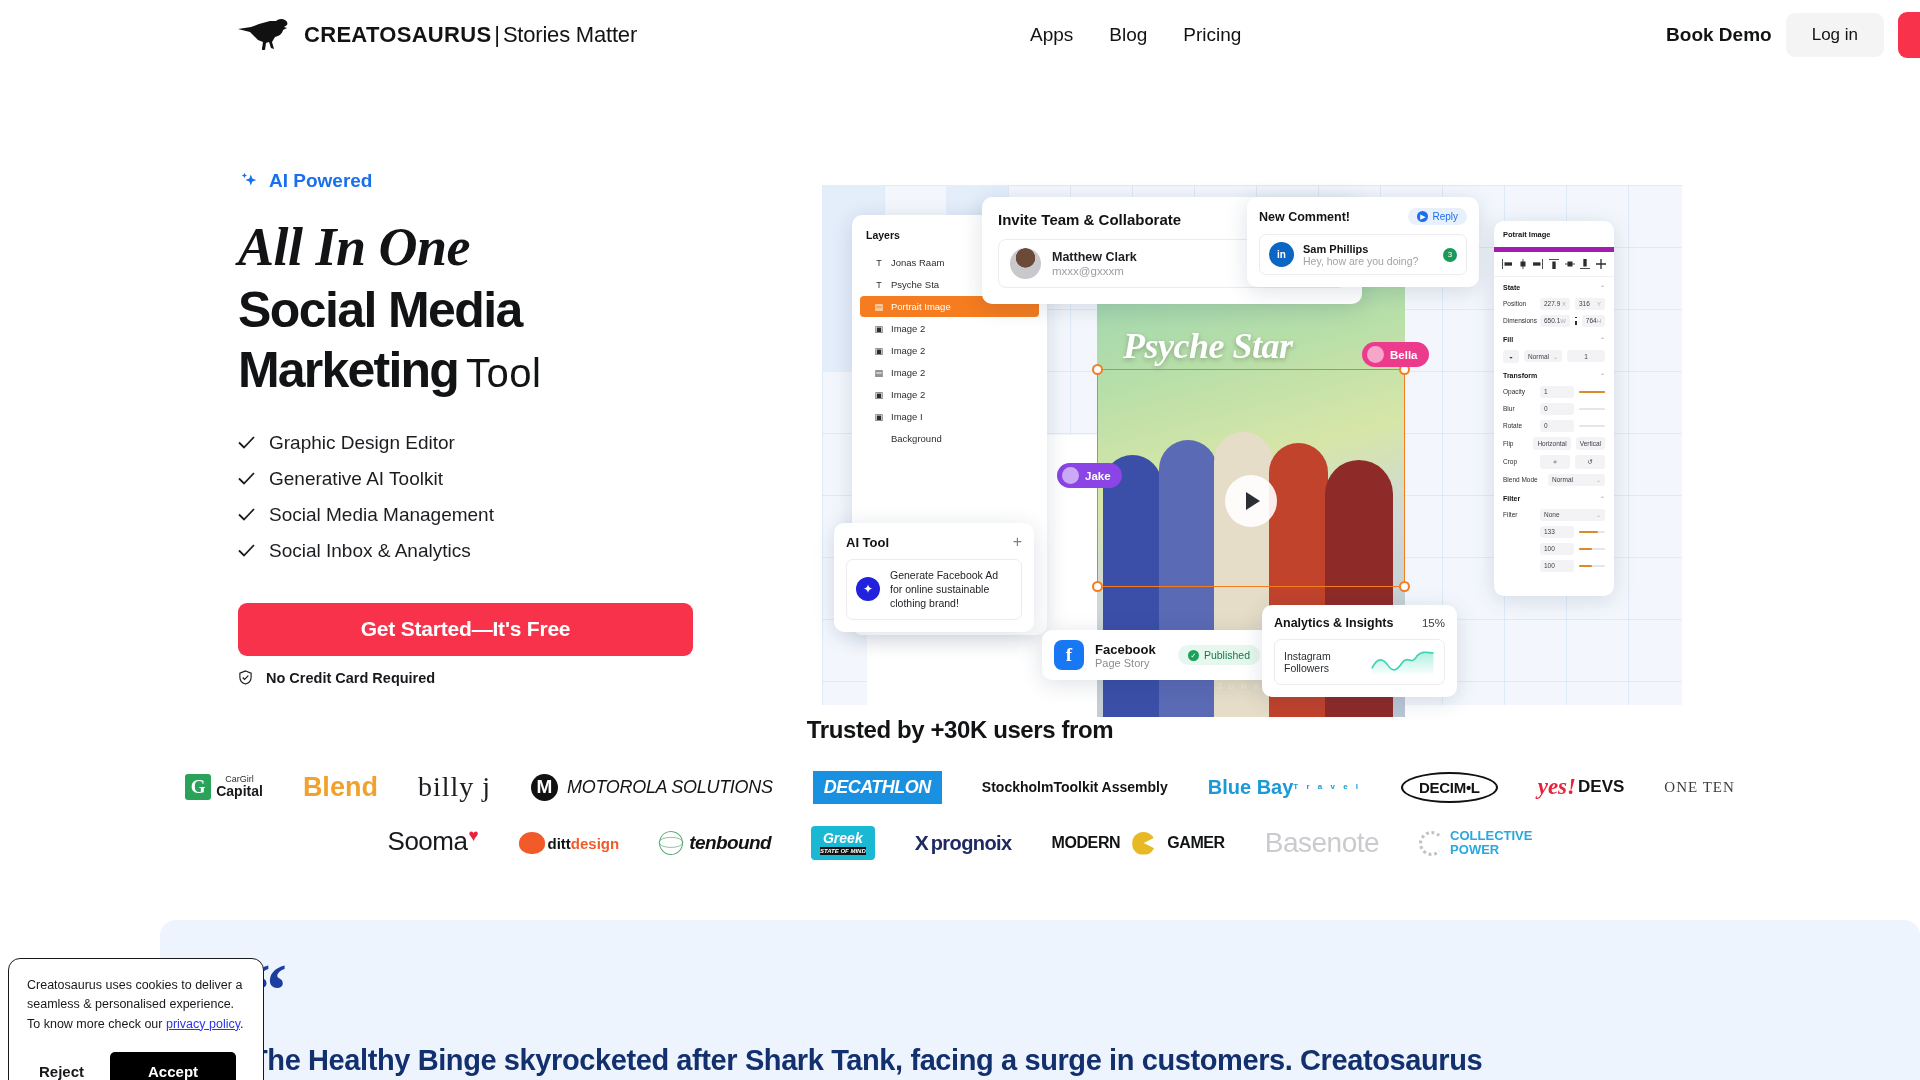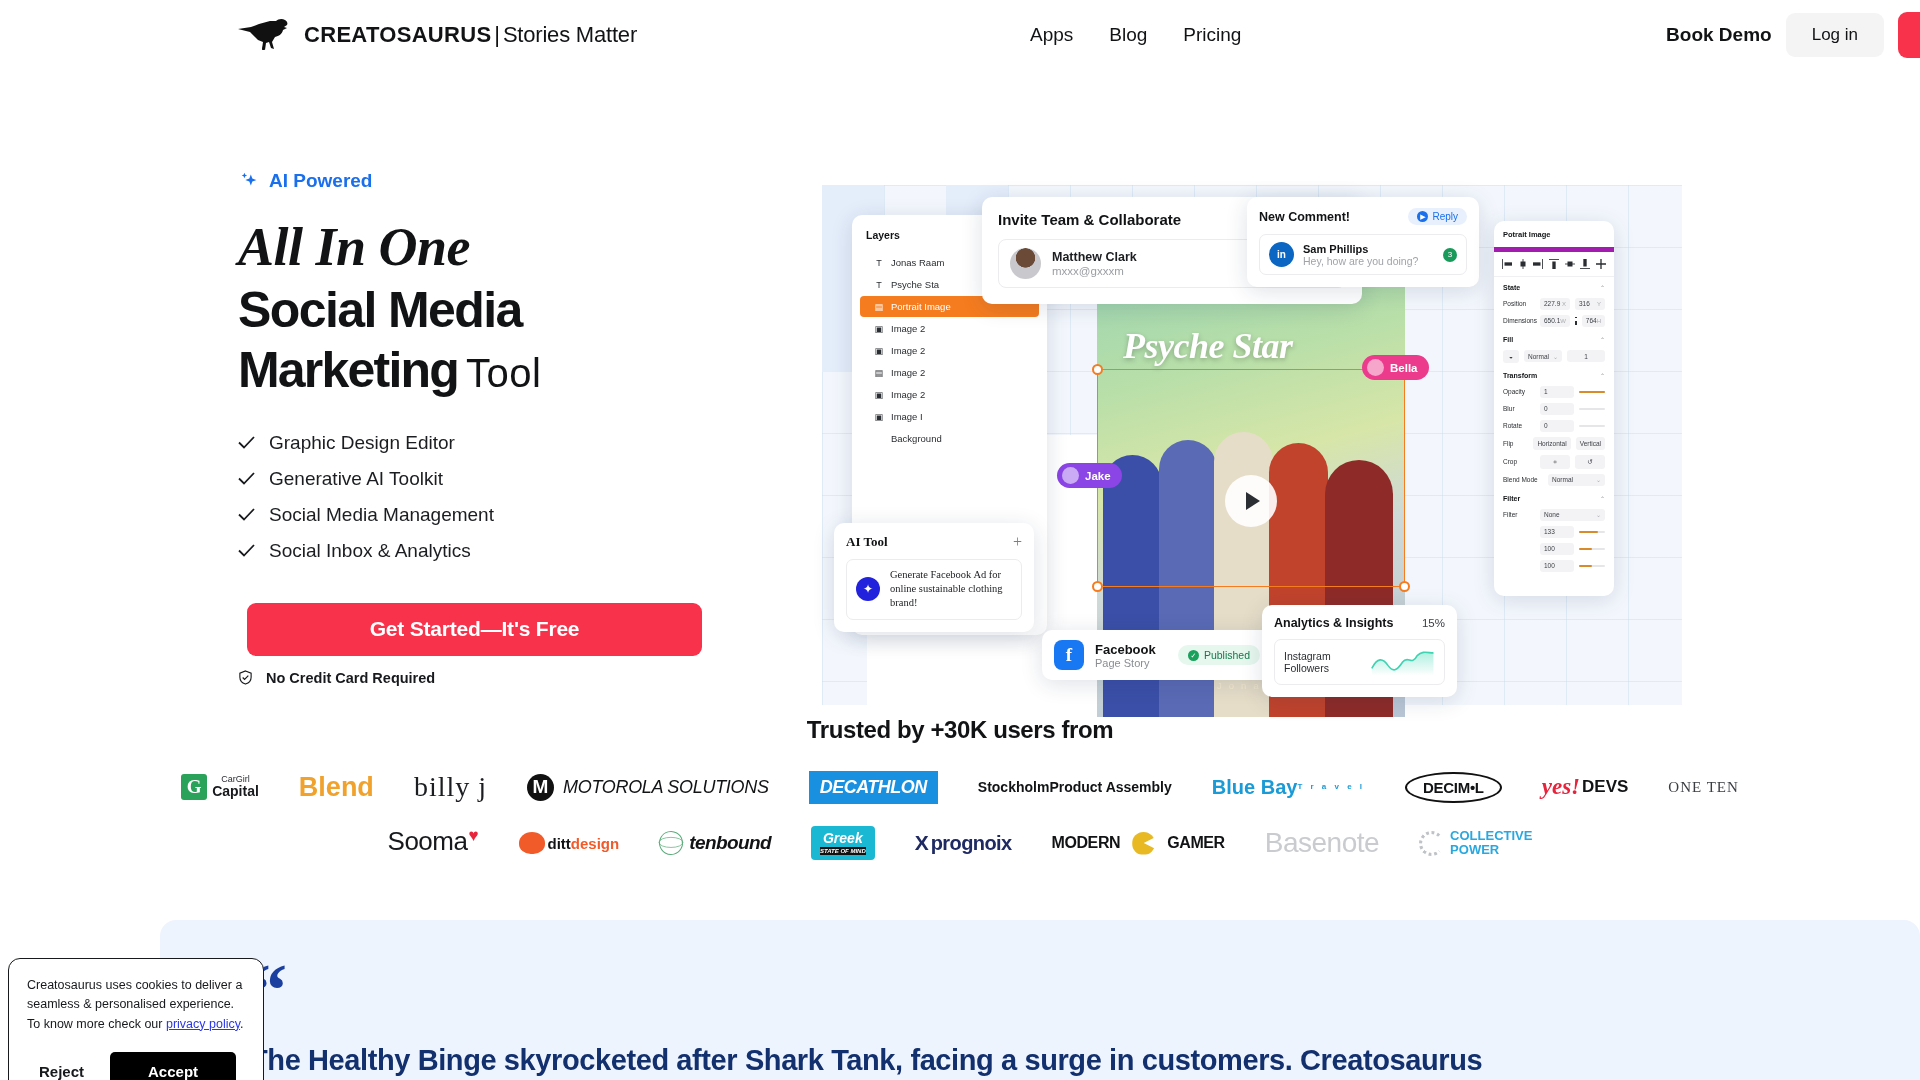--- a/index.html
+++ b/index.html
@@ -81,21 +81,21 @@
   .feature-list li {
     display: flex; align-items: center; gap: 14px;
     font-size: 19px; color: #1b1d20; padding: 7px 0;
   }
   .tick { width: 17px; height: 13px; display: block; flex: none; }
 
   .cta-btn {
     display: block; width: 455px; height: 53px;
     background: #f8324a; color: #fff; border: none; border-radius: 9px;
     font-size: 21px; font-weight: 700; font-family: inherit;
-    letter-spacing: -0.2px; cursor: pointer; margin-bottom: 14px; margin-left: 9px;
+    letter-spacing: -0.2px; cursor: pointer; margin-bottom: 14px;
   }
   .no-card {
     display: flex; align-items: center; gap: 13px;
     font-size: 14.5px; font-weight: 700; color: #17191c;
   }
   .shield { width: 15px; height: 15px; display: block; }
 
   
   .hero-right {
     position: absolute; left: 822px; top: 115px;
@@ -196,25 +196,25 @@
     border: 1.4px solid #f57c1f; }
   .handle { position: absolute; width: 11px; height: 11px; border-radius: 50%;
     background: #fff; border: 2px solid #f57c1f; }
 
   .tag {
     position: absolute; display: flex; align-items: center; gap: 6px;
     border-radius: 16px; padding: 4px 11px 4px 5px; color: #fff;
     font-size: 11.5px; font-weight: 600;
   }
   .tag .tav { width: 17px; height: 17px; border-radius: 50%; background: rgba(255,255,255,.55); }
-  .tag-bella { background: #ec3a8d; left: 540px; top: 170px; }
+  .tag-bella { background: #ec3a8d; left: 540px; top: 157px; }
   .tag-jake  { background: #8b44e6; left: 235px; top: 278px; }
 
   
-  .aitool { left: 12px; top: 338px; width: 200px; padding: 11px 12px 12px; font-family: Liberation Serif, serif; }
+  .aitool { left: 12px; top: 338px; width: 200px; padding: 11px 12px 12px; }
   .ai-head { display: flex; align-items: center; margin-bottom: 9px; }
   .ai-title { font-size: 13px; font-weight: 700; }
   .ai-plus { margin-left: auto; font-size: 16px; color: #7b7e84; line-height: 1; }
   .ai-row { display: flex; align-items: center; gap: 10px;
     border: 1px solid #ececee; border-radius: 7px; padding: 8px 9px; }
   .ai-orb { width: 24px; height: 24px; border-radius: 50%; background: #2222dd; flex: none;
     display: flex; align-items: center; justify-content: center; color: #fff; font-size: 12px; }
   .ai-text { font-size: 10.5px; color: #1b1d20; line-height: 1.35; }
 
   
@@ -765,21 +765,21 @@
       <div class="logo lg-billy">billy j</div>
       <div class="logo lg-moto">
         <span class="moto-m">M</span>
         <span class="moto-t"><span>MOTOROLA</span><span> SOLUTIONS</span></span>
       </div>
       <div class="logo">
           <span class="lg-dec">DECATHLON</span>
         </div>
       <div class="logo lg-stock">
         <div>Stockholm</div>
-        <div>Product Assembly</div>
+        <div>Toolkit Assembly</div>
       </div>
       <div class="logo lg-bluebay">
         <span>Blue Bay</span>
         <small>T r a v e l</small>
       </div>
       <div class="logo">
           <span class="lg-decimal">DECIM•L</span>
         </div>
       <div class="logo lg-yes">
         <span class="yes-i">yes!</span>

